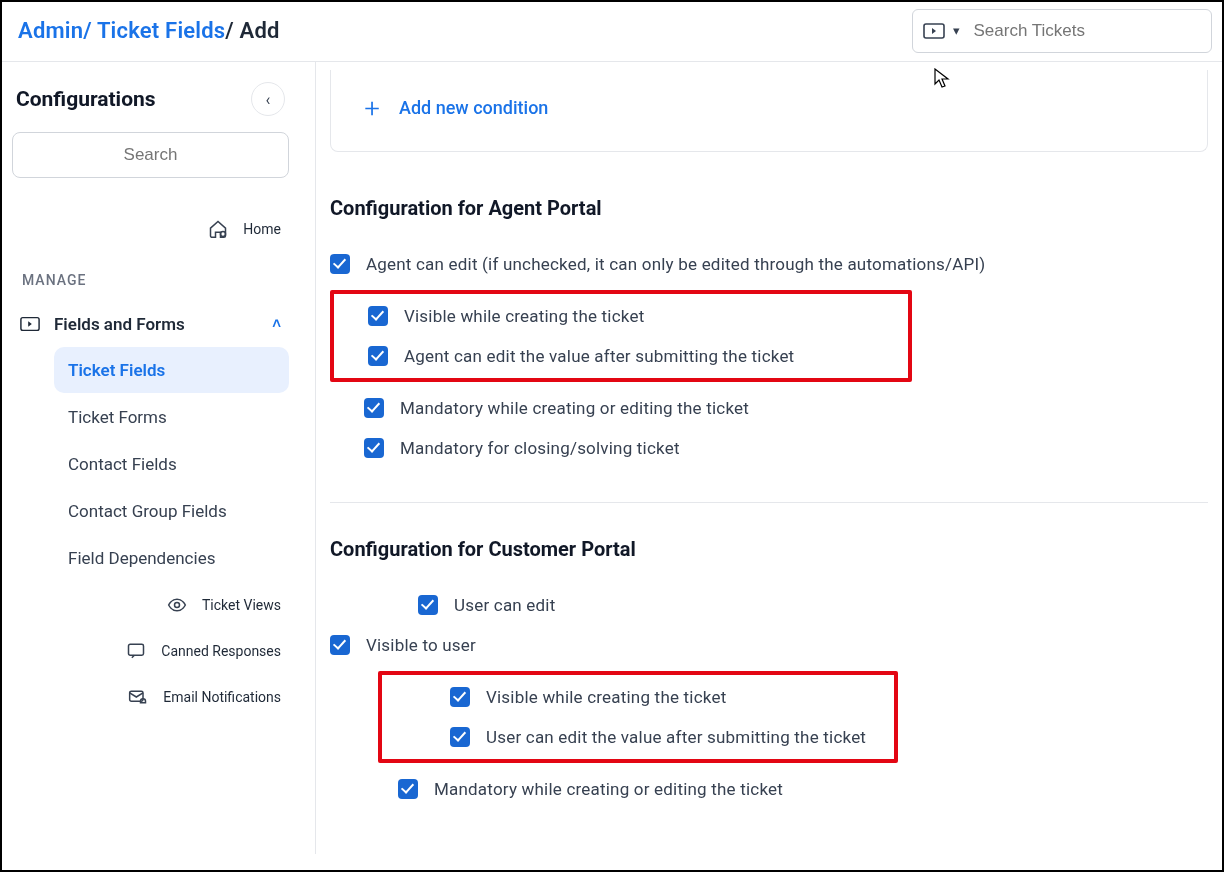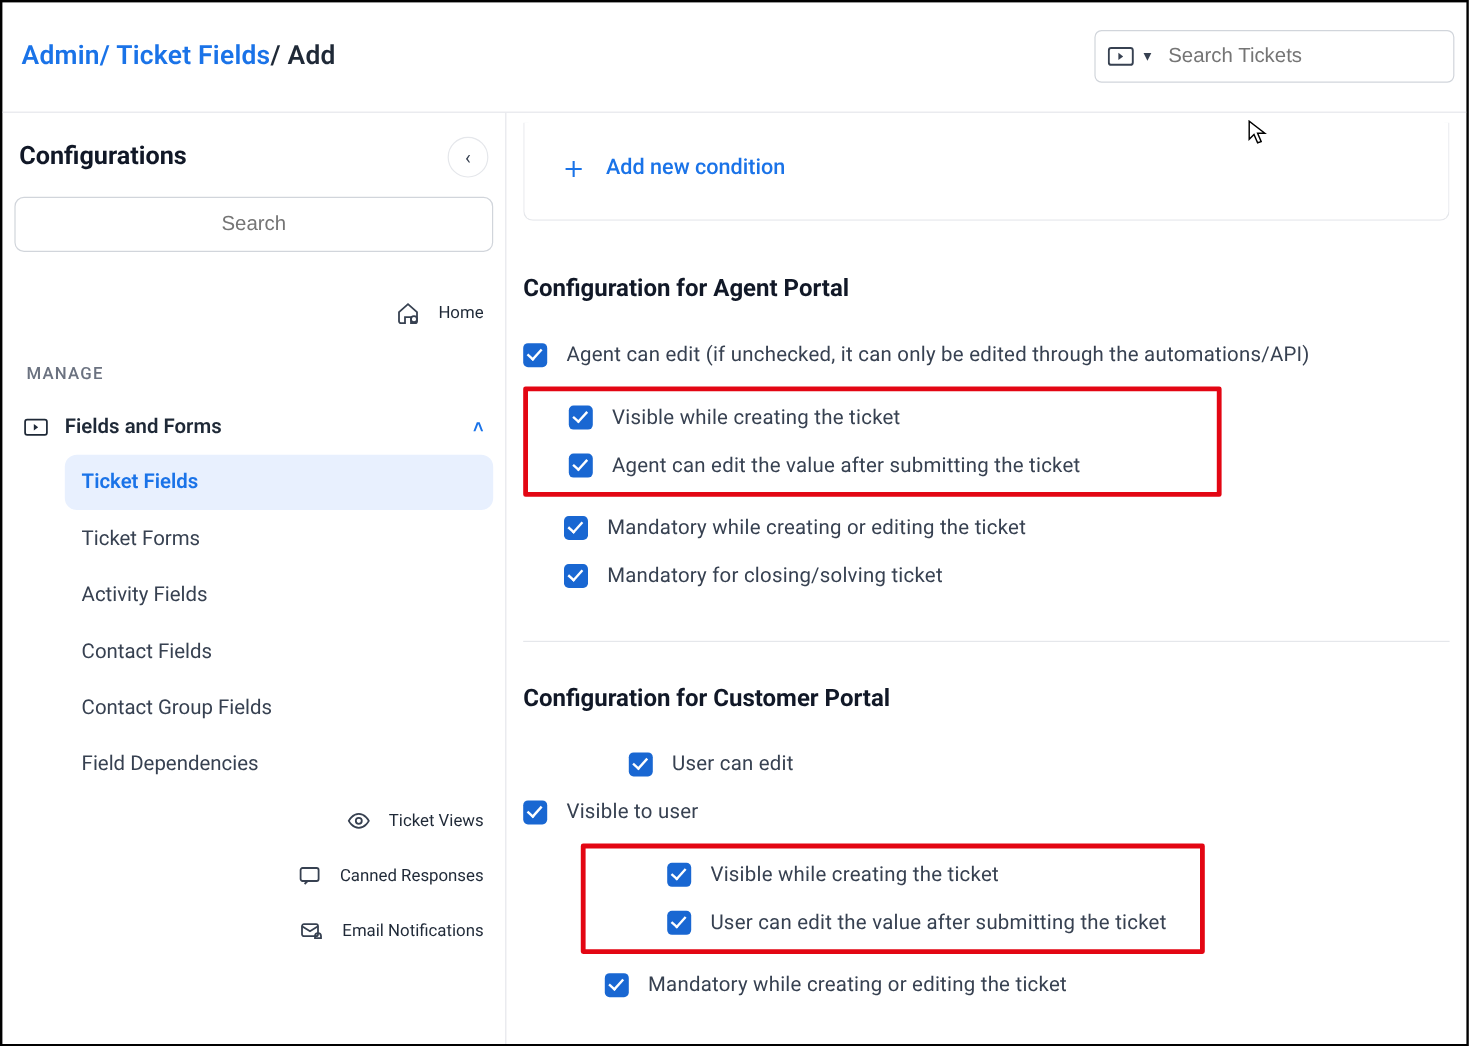--- a/index.html
+++ b/index.html
@@ -12,21 +12,21 @@
     height: 872px;
     overflow: hidden;
     border: 2px solid #000;
   }
   .topbar {
     display: flex;
     align-items: center;
     justify-content: space-between;
     padding: 18px 10px 20px 16px;
     border-bottom: 1px solid #e5e7eb;
-    height: 92px;
+    height: 60px;
   }
   .breadcrumb {
     font-size: 22px;
     font-weight: 600;
     letter-spacing: 0.2px;
   }
   .breadcrumb .bc-link { color: #1a73e8; }
   .breadcrumb .bc-sep { color: #1a73e8; }
   .breadcrumb .bc-current { color: #1f2937; }
   .search-tickets {
@@ -42,23 +42,23 @@
   .search-tickets .ticket-icon {
     width: 22px; height: 16px;
     color: #374151;
   }
   .search-tickets .chev { font-size: 13px; color: #374151; margin-right: 6px; }
   .search-tickets input {
     border: none; outline: none; font-size: 17px; color: #374151; flex: 1; background: transparent;
   }
   .layout { display: flex; height: calc(100% - 76px); }
   .sidebar {
-    width: 420px;
+    width: 314px;
     border-right: 1px solid #e5e7eb;
-    padding: 20px 10px 0 10px;
+    padding: 20px 26px 0 10px;
     position: relative;
     overflow-y: auto;
   }
   .sidebar-title-row {
     display: flex; align-items: center; justify-content: space-between; padding: 0 4px 16px 4px;
   }
   .sidebar-title { font-size: 21px; font-weight: 700; color: #111827; }
   .collapse-btn {
     width: 34px; height: 34px; border: 1px solid #e5e7eb; border-radius: 50%;
     display: flex; align-items: center; justify-content: center; cursor: pointer;
@@ -175,21 +175,20 @@
             <path d="M9 5l4 3-4 3z" fill="currentColor"></path>
           </svg>
       </span>
       <span>Fields and Forms</span>
       <span class="spacer"></span>
       <span class="chev-up">˄</span>
     </div>
     <div class="nav-children">
       <div class="nav-child active">Ticket Fields</div>
       <div class="nav-child">Ticket Forms</div>
-      <div class="nav-child">Activity Fields</div>
       <div class="nav-child">Contact Fields</div>
       <div class="nav-child">Contact Group Fields</div>
       <div class="nav-child">Field Dependencies</div>
     </div>
 
     <div class="nav-item">
       <span class="nav-icon">
         <svg width="20" height="20" viewBox="0 0 24 24" fill="none" stroke="currentColor" stroke-width="1.8">
             <path d="M2 12s3.5-7 10-7 10 7 10 7-3.5 7-10 7S2 12 2 12z"></path>
             <circle cx="12" cy="12" r="3"></circle>

